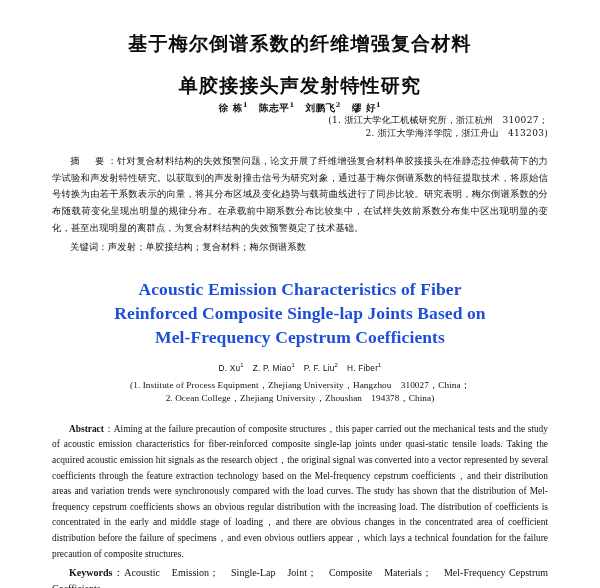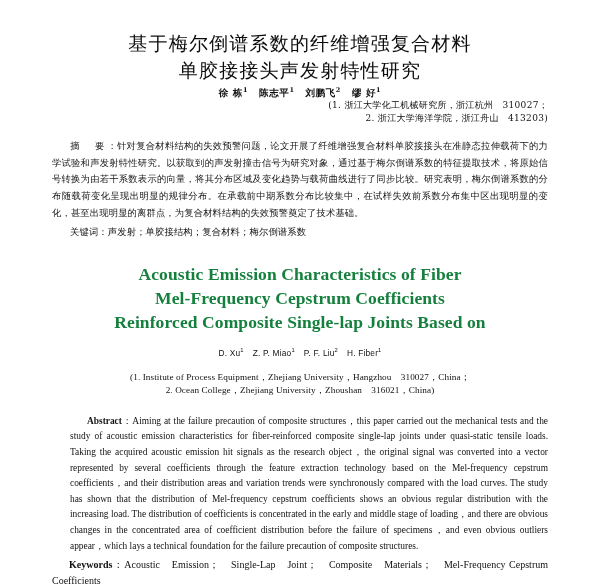--- a/index.html
+++ b/index.html
@@ -20,27 +20,27 @@
     box-sizing: border-box;
     padding: 0 52px;
     position: relative;
   }
 
   
   .cn-title {
     margin-top: 30px;
     text-align: center;
     font-family: "DejaVu Serif", "Liberation Serif", serif;
-    font-weight: normal;
+    font-weight: bold;
     font-size: 19px;
     line-height: 27px;
     letter-spacing: 1.2px;
     color: #0b0b0b;
   }
-  .cn-title .line2 { display: block; }
+  .cn-title .line2 { display: block; margin-top: 15px; }
 
   
   .cn-authors {
     text-align: center;
     font-family: "DejaVu Serif", "Liberation Serif", serif;
     font-weight: bold;
     font-size: 9.5px;
     letter-spacing: 0.6px;
     line-height: 13px;
   }
@@ -86,56 +86,55 @@
 
   
   .en-title {
     margin-top: 22px;
     text-align: center;
     font-family: "Liberation Serif", "DejaVu Serif", serif;
     font-weight: bold;
     font-size: 17.5px;
     line-height: 24px;
     letter-spacing: 0.1px;
-    color: #15803d;
+    color: #1d4ed8;
   }
   .en-title span { display: block; }
 
   
   .en-authors {
     margin-top: 10px;
     text-align: center;
     font-family: "Liberation Sans", "DejaVu Sans", sans-serif;
     font-size: 8.3px;
     line-height: 12px;
     letter-spacing: 0.2px;
   }
   .en-authors .gap { display: inline-block; width: 9px; }
   .en-authors sup { font-size: 5.8px; vertical-align: super; }
 
   .en-affil {
-    margin-top: 12px;
+    margin-top: 5px;
     text-align: center;
     font-family: "Liberation Serif", "DejaVu Serif", serif;
     font-size: 9.2px;
     line-height: 13.5px;
     letter-spacing: 0.1px;
   }
   .en-affil span { display: block; }
 
   
   .en-abstract {
     margin-top: 16px;
     font-family: "Liberation Serif", "DejaVu Serif", serif;
     font-size: 9.4px;
     line-height: 15.6px;
     text-align: justify;
     text-align-last: left;
     color: #121212;
-    margin-left: 18px;
   }
   .en-abstract .indent { display: inline-block; width: 17px; }
   .en-abstract .lead { font-weight: bold; }
 
   .en-keywords {
     margin-top: 3px;
     font-family: Liberation Serif, serif;
     font-size: 10px;
     line-height: 15.6px;
     text-align: justify;
@@ -162,30 +161,30 @@
     <span class="aff1">(1. 浙江大学化工机械研究所，浙江杭州　310027；</span>
     <span class="aff2">2. 浙江大学海洋学院，浙江舟山　413203)</span>
   </div>
 
   <div class="cn-abstract"><span class="indent"></span><span class="lead">摘　要</span><span>：针对复合材料结构的失效预警问题，论文开展了纤维增强复合材料单胶接接头在准静态拉伸载荷下的力学试验和声发射特性研究。以获取到的声发射撞击信号为研究对象，通过基于梅尔倒谱系数的特征提取技术，将原始信号转换为由若干系数表示的向量，将其分布区域及变化趋势与载荷曲线进行了同步比较。研究表明，梅尔倒谱系数的分布随载荷变化呈现出明显的规律分布。在承载前中期系数分布比较集中，在试样失效前系数分布集中区出现明显的变化，甚至出现明显的离群点，为复合材料结构的失效预警奠定了技术基础。</span></div>
 
   <div class="cn-keywords"><span class="kw-lead">关键词</span><span>：声发射；单胶接结构；复合材料；梅尔倒谱系数</span></div>
 
   <div class="en-title">
     <span>Acoustic Emission Characteristics of Fiber</span>
+    <span>Reinforced Composite Single-lap Joints Based on</span>
     <span>Mel-Frequency Cepstrum Coefficients</span>
-    <span>Reinforced Composite Single-lap Joints Based on</span>
   </div>
 
   <div class="en-authors">
     <span>D. Xu</span><sup>1</sup><span class="gap"></span><span>Z. P. Miao</span><sup>1</sup><span class="gap"></span><span>P. F. Liu</span><sup>2</sup><span class="gap"></span><span>H. Fiber</span><sup>1</sup>
   </div>
 
   <div class="en-affil">
     <span>(1. Institute of Process Equipment，Zhejiang University，Hangzhou　310027，China；</span>
-    <span>2. Ocean College，Zhejiang University，Zhoushan　316021，China)</span>
+    <span>2. Ocean College，Zhejiang University，Zhoushan　194378，China)</span>
   </div>
 
   <div class="en-abstract"><span class="indent"></span><span class="lead">Abstract</span><span>：Aiming at the failure precaution of composite structures，this paper carried out the mechanical tests and the study of acoustic emission characteristics for fiber-reinforced composite single-lap joints under quasi-static tensile loads. Taking the acquired acoustic emission hit signals as the research object，the original signal was converted into a vector represented by several coefficients through the feature extraction technology based on the Mel-frequency cepstrum coefficients，and their distribution areas and variation trends were synchronously compared with the load curves. The study has shown that the distribution of Mel-frequency cepstrum coefficients shows an obvious regular distribution with the increasing load. The distribution of coefficients is concentrated in the early and middle stage of loading，and there are obvious changes in the concentrated area of coefficient distribution before the failure of specimens，and even obvious outliers appear，which lays a technical foundation for the failure precaution of composite structures.</span></div>
 
   <div class="en-keywords"><span class="indent"></span><span class="lead">Keywords</span><span>：Acoustic　Emission；　Single-Lap　Joint；　Composite　Materials；　Mel-Frequency Cepstrum Coefficients</span></div>
 
 </div>
 
 </body></html>

